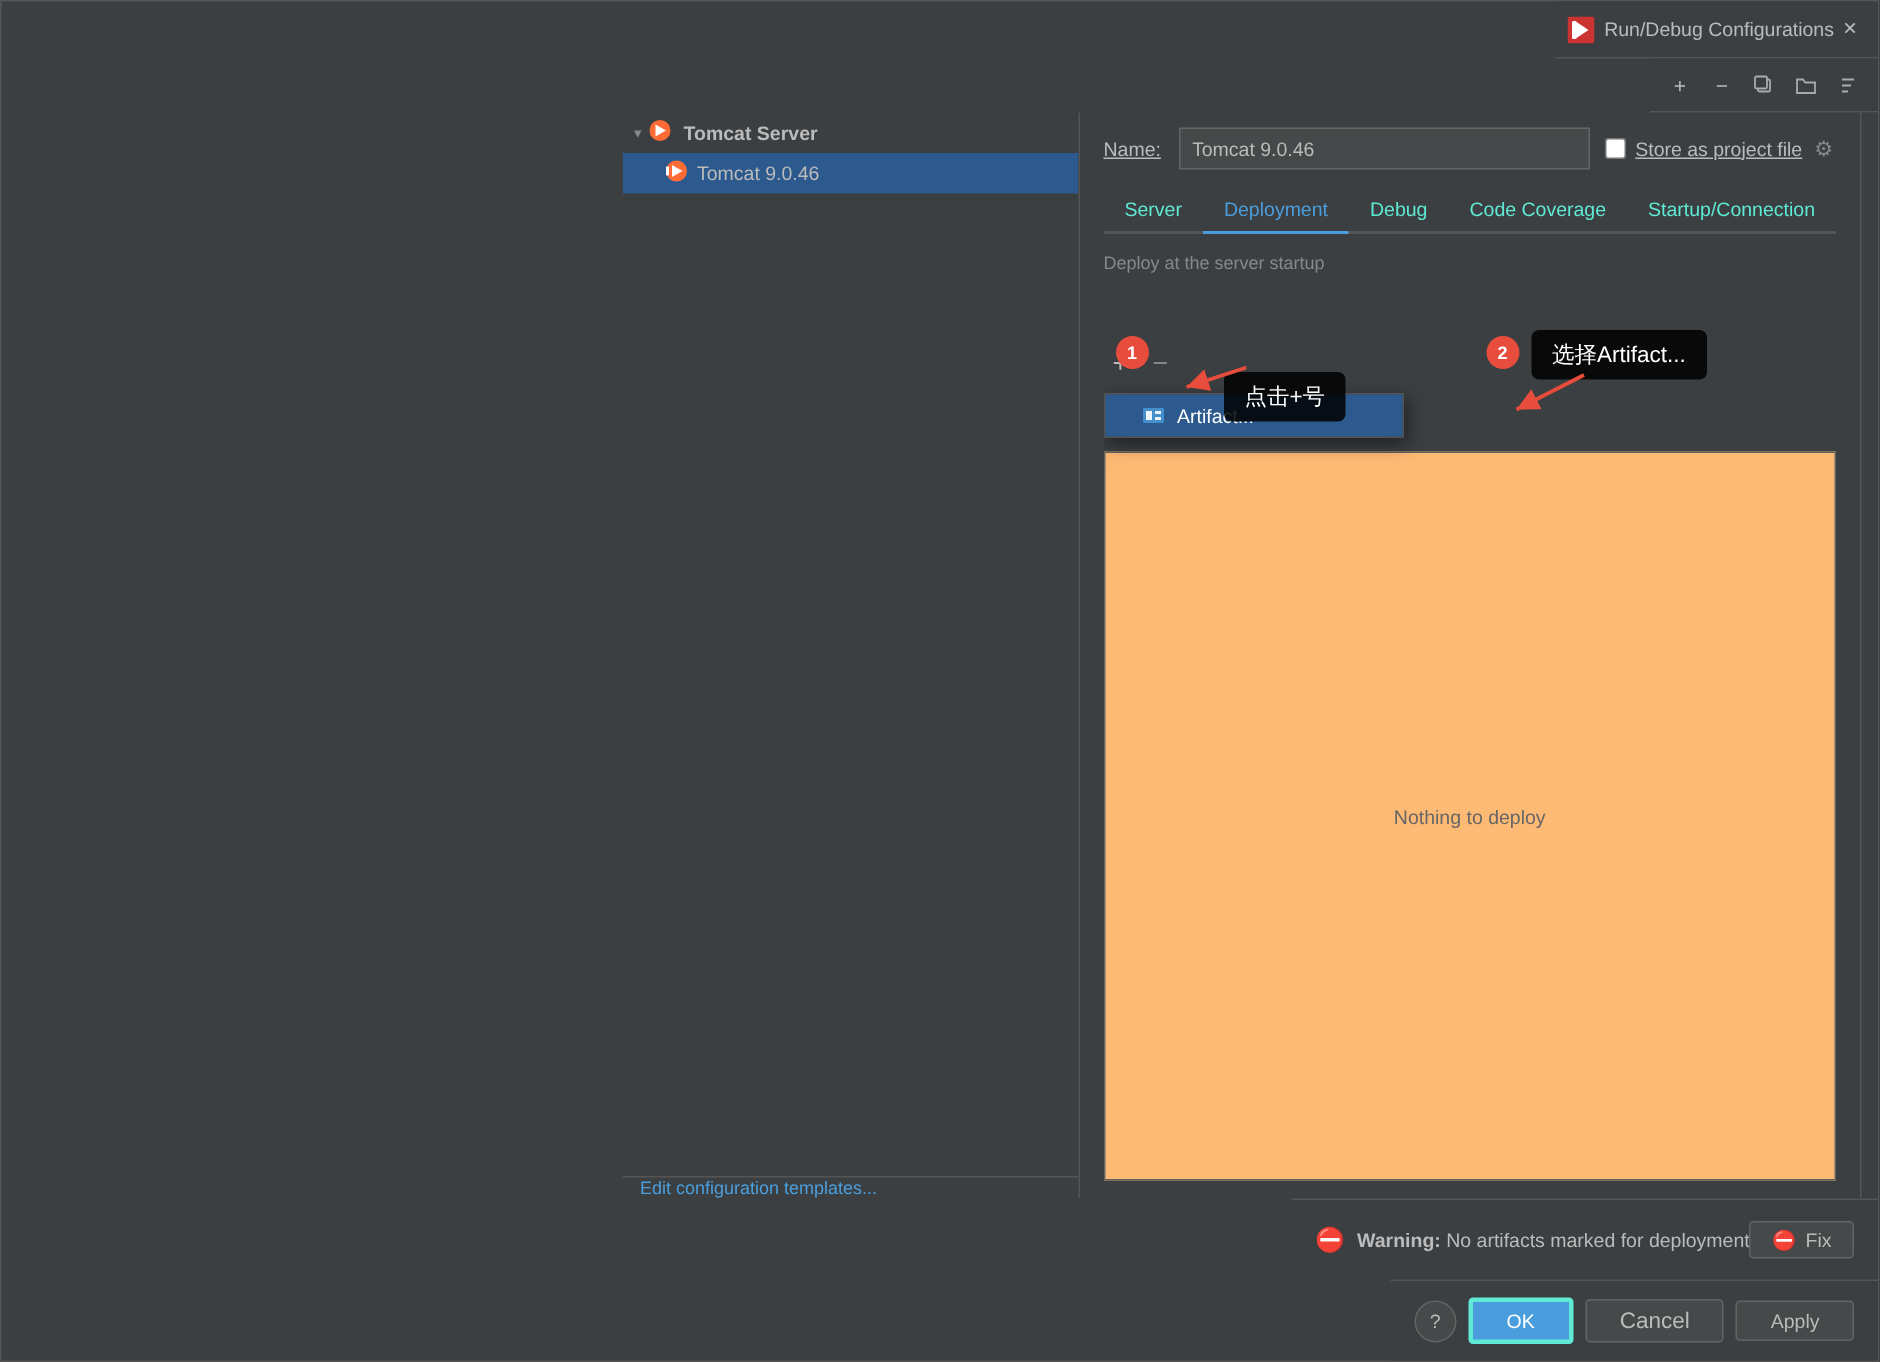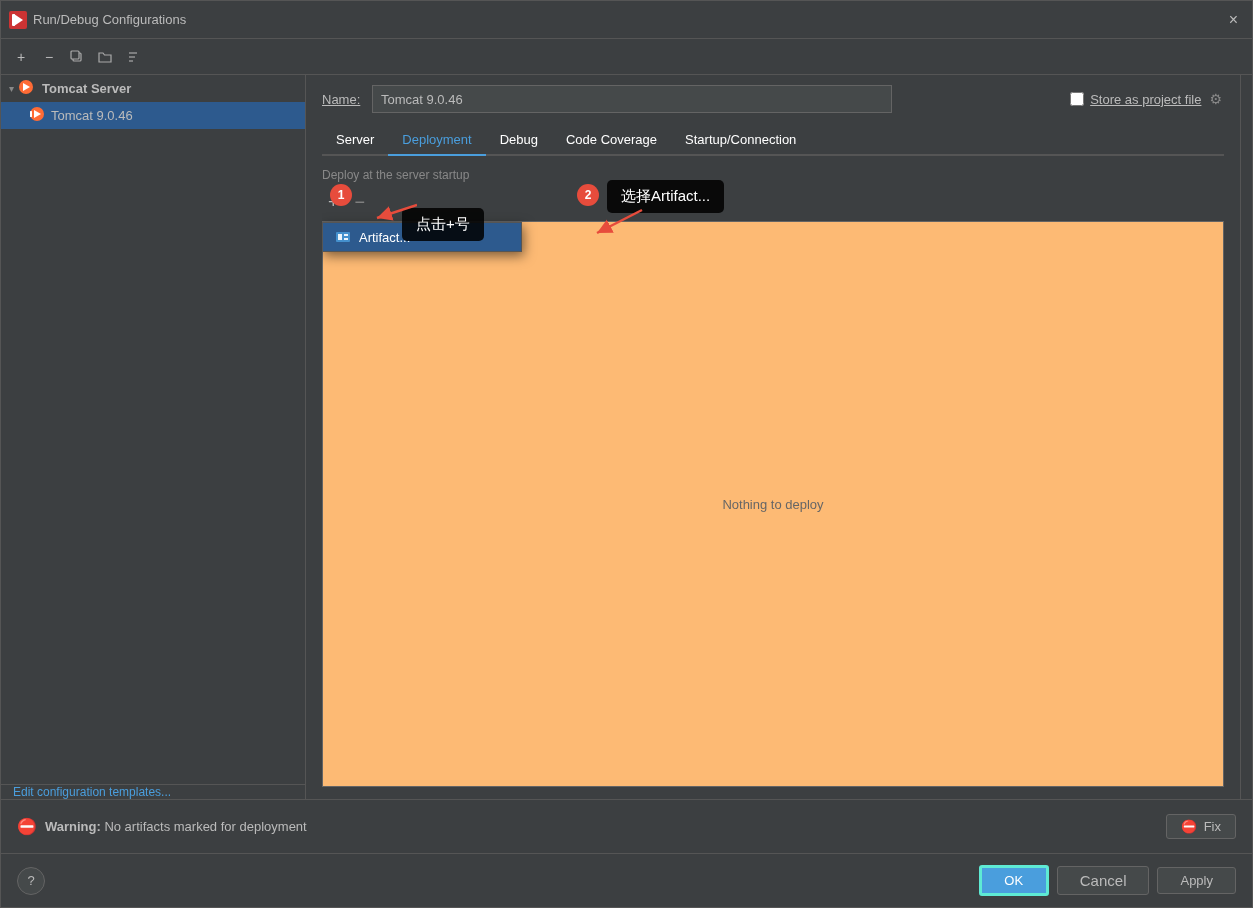--- a/index.html
+++ b/index.html
@@ -16,20 +16,21 @@
       justify-content: center;
     }
     .dialog {
       width: 1253px;
       height: 908px;
       background: #3c3f41;
       display: flex;
       flex-direction: column;
       border: 1px solid #555;
       position: relative;
+      align-items: flex-end;
     }
     
     .title-bar {
       background: #3c3f41;
       height: 38px;
       display: flex;
       align-items: center;
       padding: 0 8px;
       border-bottom: 1px solid #555;
       flex-shrink: 0;
@@ -189,21 +190,21 @@
     
     .tabs-row {
       display: flex;
       border-bottom: 2px solid #555;
       flex-shrink: 0;
       gap: 0;
     }
     .tab {
       padding: 7px 14px;
       cursor: pointer;
-      color: #ffffff;
+      color: #5eead4;
       font-size: 13px;
       border-bottom: 2px solid transparent;
       margin-bottom: -2px;
     }
     .tab.active {
       color: #4a9edd;
       border-bottom: 2px solid #4a9edd;
     }
     
     .tab-content {
@@ -211,20 +212,21 @@
       overflow: hidden;
       display: flex;
       flex-direction: column;
       position: relative;
     }
     .deploy-panel {
       flex: 1;
       display: flex;
       flex-direction: column;
       padding: 12px 0;
+      gap: 40px;
     }
     .deploy-label {
       color: #888;
       font-size: 12px;
       margin-bottom: 8px;
     }
     .deploy-toolbar {
       display: flex;
       align-items: center;
       gap: 4px;
@@ -270,21 +272,21 @@
       left: 0;
       background: #3c3f41;
       border: 1px solid #555;
       box-shadow: 2px 4px 12px rgba(0,0,0,0.5);
       z-index: 100;
       min-width: 180px;
     }
     .dropdown-item {
       display: flex;
       align-items: center;
-      padding: 6px 12px;
+      padding: 6px 24px;
       cursor: pointer;
       color: #bbbbbb;
       font-size: 13px;
       gap: 8px;
     }
     .dropdown-item.highlighted {
       background: #2d5a8e;
       color: white;
     }
     

